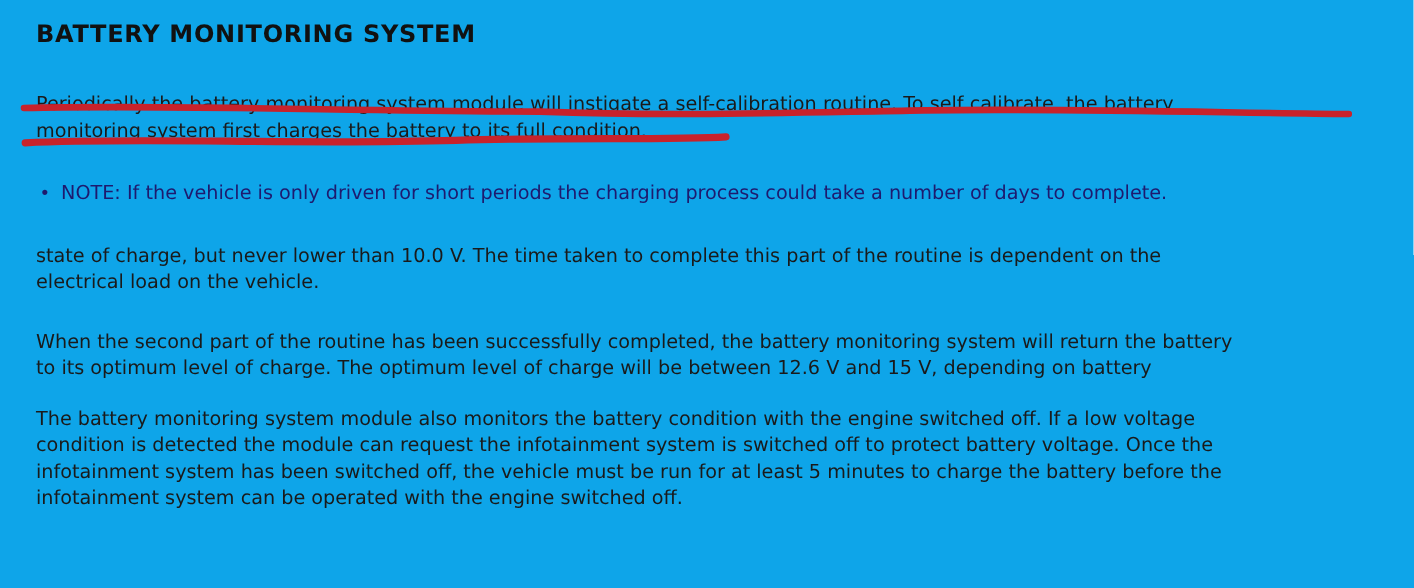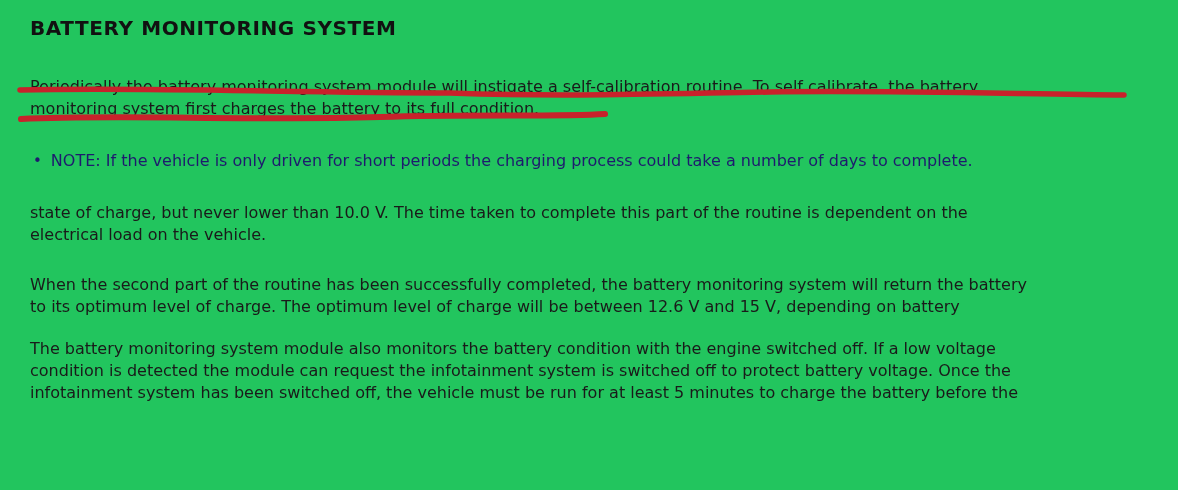--- a/index.html
+++ b/index.html
@@ -8,21 +8,21 @@
     background: #ffffff;
     width: 1178px;
     height: 490px;
     overflow: hidden;
     font-family: "DejaVu Sans", "Liberation Sans", sans-serif;
   }
   .page {
     position: relative;
     width: 1178px;
     height: 490px;
-    background: #22c55e;
+    background: #0ea5e9;
   }
   .content {
     position: absolute;
     left: 30px;
     top: 16px;
     width: 1110px;
   }
   .doc-title {
     margin: 0 0 36px 0;
     font-size: 20px;
@@ -91,20 +91,21 @@
 
     <div class="para para-3">
       <div class="line">When the second part of the routine has been successfully completed, the battery monitoring system will return the battery</div>
       <div class="line">to its optimum level of charge. The optimum level of charge will be between 12.6 V and 15 V, depending on battery</div>
     </div>
 
     <div class="para para-4">
       <div class="line">The battery monitoring system module also monitors the battery condition with the engine switched off. If a low voltage</div>
       <div class="line">condition is detected the module can request the infotainment system is switched off to protect battery voltage. Once the</div>
       <div class="line">infotainment system has been switched off, the vehicle must be run for at least 5 minutes to charge the battery before the</div>
+      <div class="line">infotainment system can be operated with the engine switched off.</div>
     </div>
 
   </div>
 
   <svg class="marker-overlay" viewBox="0 0 1178 490">
     <path d="M 20 90 C 150 87, 300 93, 450 93 C 560 97, 650 94, 770 92 C 880 90, 1020 94, 1124 95" fill="none" stroke-width="5.5" stroke-linecap="round" stroke="#c8222b"></path>
     <path d="M 21 119 C 120 114, 240 121, 380 117 C 470 114, 560 117, 605 114" fill="none" stroke-width="6" stroke-linecap="round" stroke="#c8222b"></path>
   </svg>
 
 </div>

